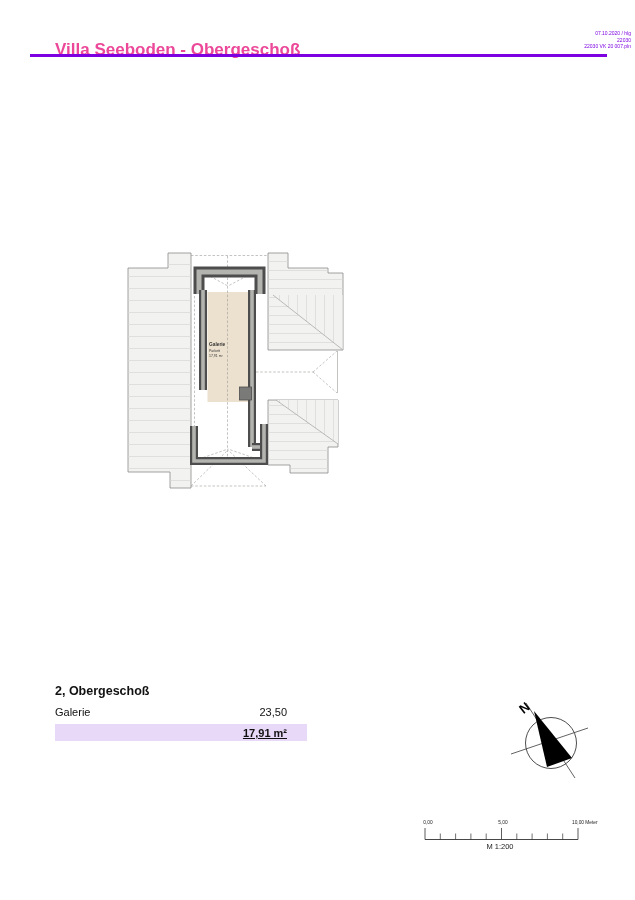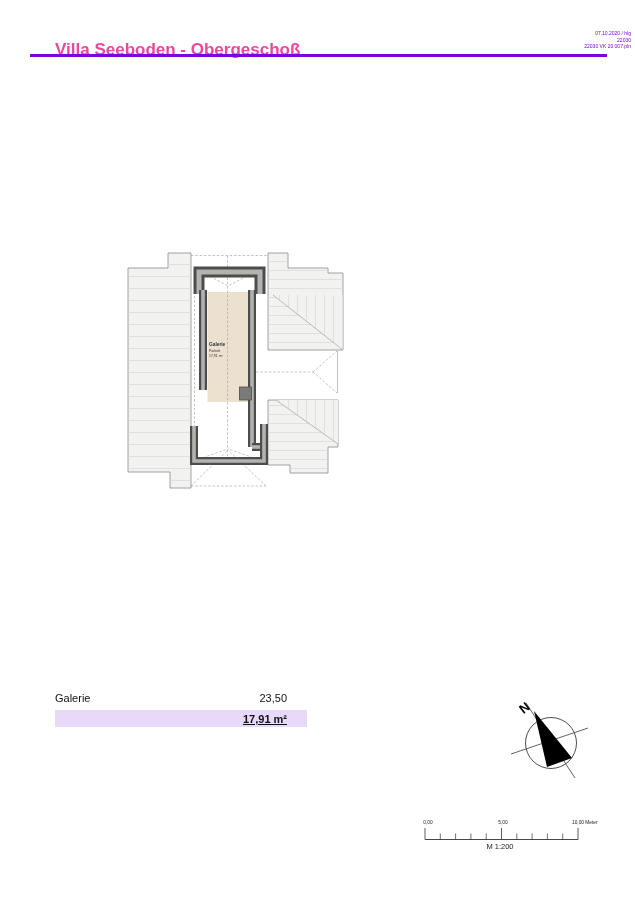--- a/index.html
+++ b/index.html
@@ -123,20 +123,21 @@
     <rect x="239.5" y="387" width="12" height="13" fill="#7a7a78" stroke="#4d4d4d" stroke-width="0.8"></rect>
 
     <g fill="#333">
       <text x="209" y="346" font-size="4.8" font-weight="bold">Galerie</text>
       <text x="209" y="352" font-size="3.5">Parkett</text>
       <text x="209" y="357" font-size="3.5">17,91 m²</text>
     </g>
   </svg>
 
   <div class="summary">
+    <div class="summary-heading">2, Obergeschoß</div>
     <div class="summary-row">
       <span>Galerie</span>
       <span>23,50</span>
     </div>
     <div class="summary-band">
       <span>17,91 m²</span>
     </div>
   </div>
 
   <svg class="compass" viewBox="505 690 95 95">

